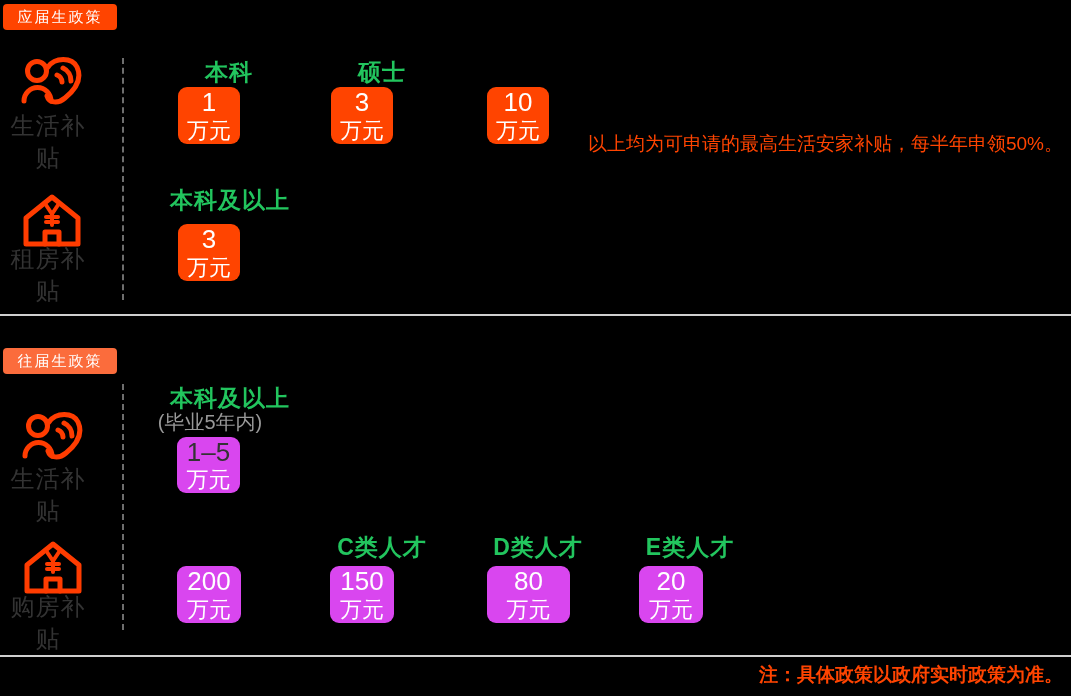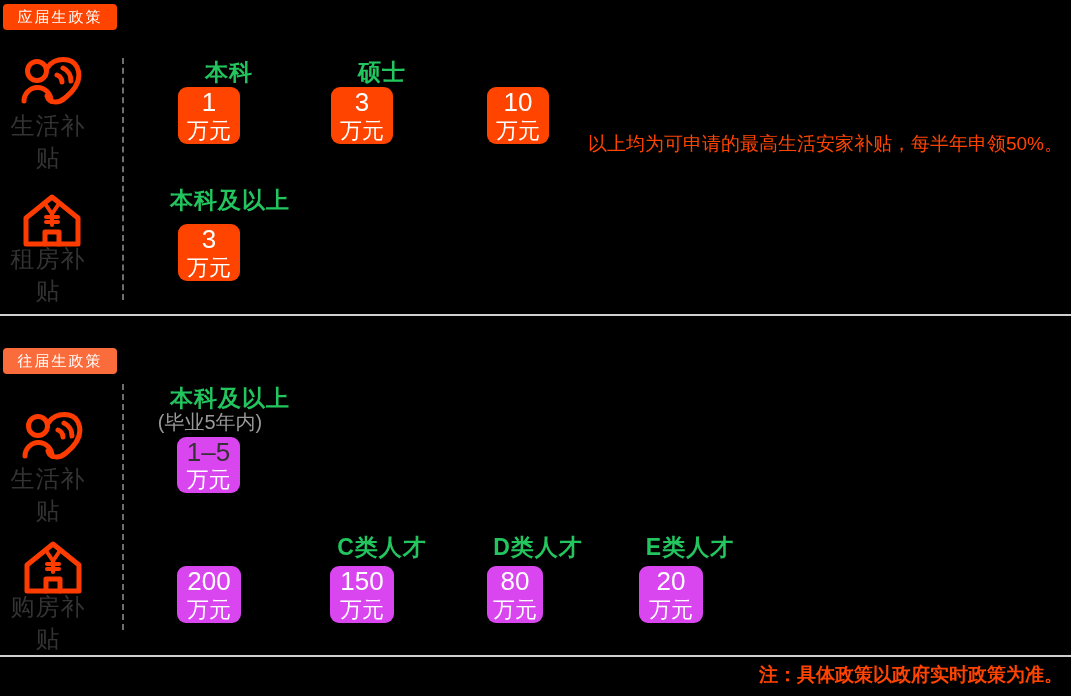--- a/index.html
+++ b/index.html
@@ -144,21 +144,21 @@
   <div class="col-header" style="left:610px;top:532px">E类人才</div>
 
   <div class="vbox light" style="left:177px;top:566px;width:64px">
     <div class="val">200</div>
     <div class="unit">万元</div>
   </div>
   <div class="vbox light" style="left:330px;top:566px;width:64px">
     <div class="val">150</div>
     <div class="unit">万元</div>
   </div>
-  <div class="vbox light" style="left:487px;top:566px;width:56px">
+  <div class="vbox light" style="left:487px;top:566px;width:83px">
     <div class="val">80</div>
     <div class="unit">万元</div>
   </div>
   <div class="vbox light" style="left:639px;top:566px;width:64px">
     <div class="val">20</div>
     <div class="unit">万元</div>
   </div>
 
   <div class="divider-h" style="top:655px"></div>
   <div class="note strong" style="top:662px">注：具体政策以政府实时政策为准。</div>

